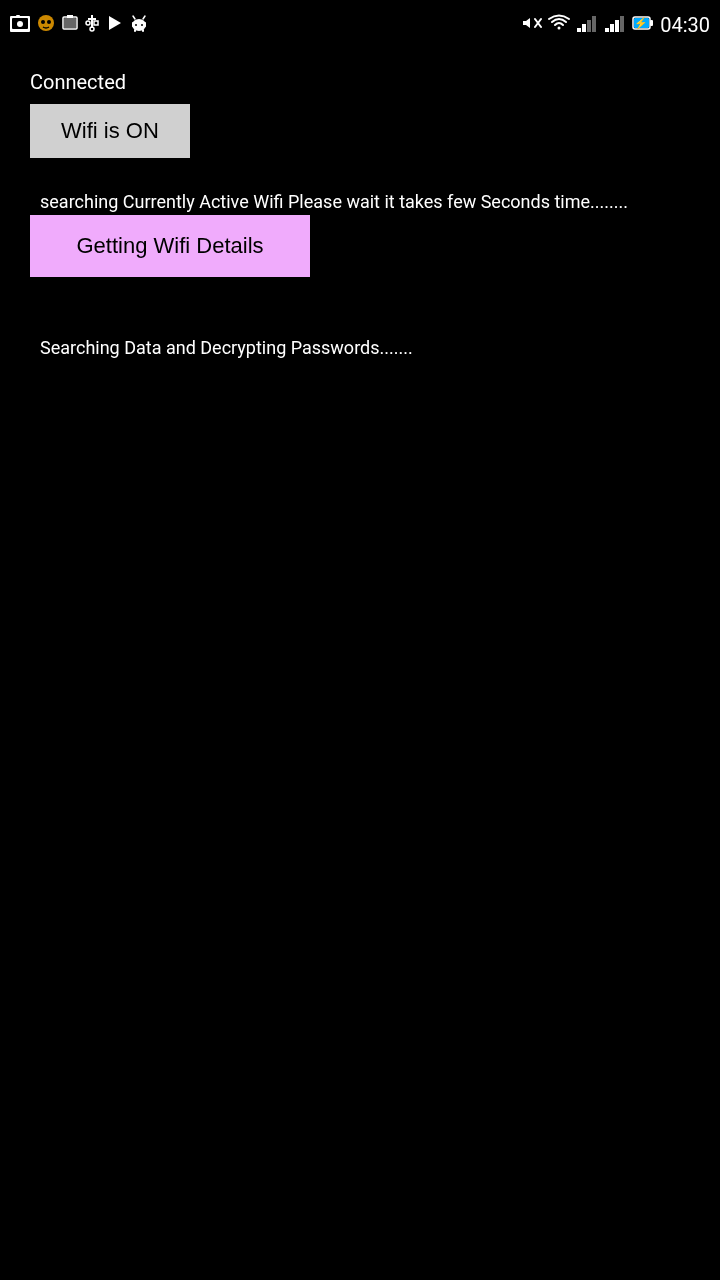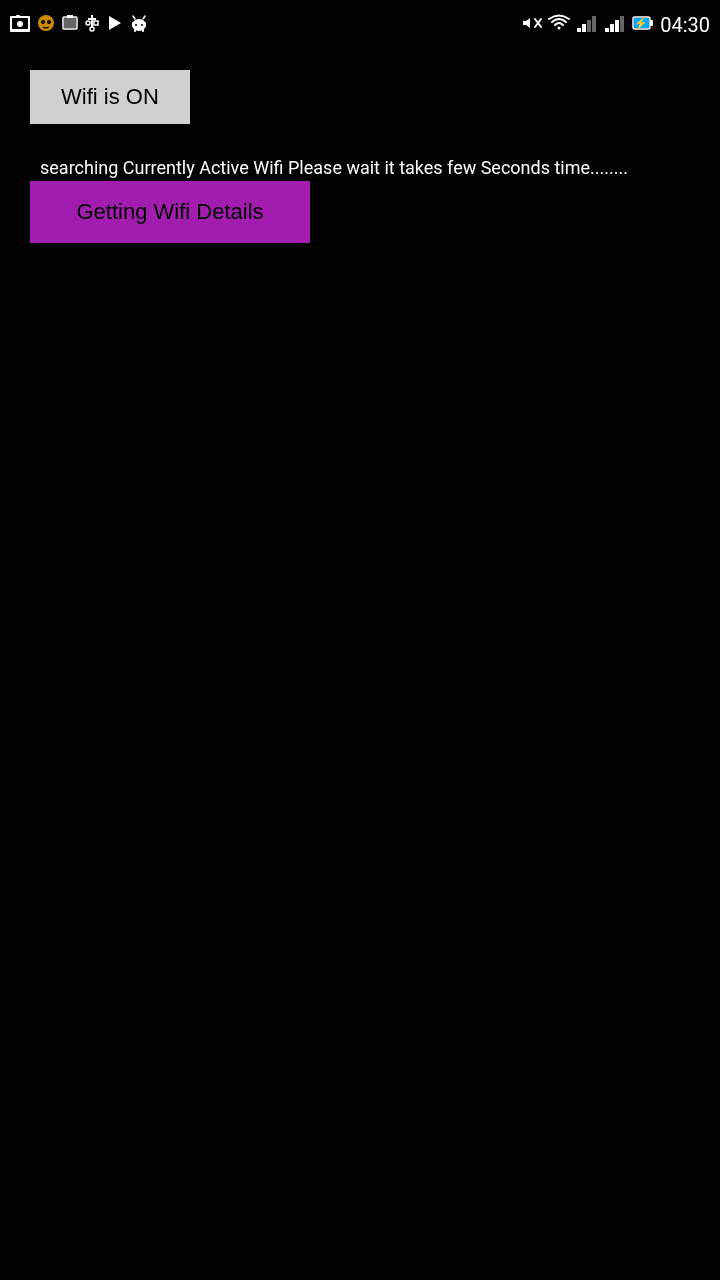--- a/index.html
+++ b/index.html
@@ -75,21 +75,21 @@
     }
 
     .searching-text {
       color: #ffffff;
       font-size: 18px;
       line-height: 1.5;
       padding: 0 10px;
     }
 
     .getting-wifi-button {
-      background-color: #a21caf;
+      background-color: #f0abfc;
       color: #000000;
       border: none;
       padding: 18px 30px;
       font-size: 22px;
       cursor: pointer;
       display: inline-block;
       margin-bottom: 60px;
       min-width: 280px;
     }
 
@@ -216,20 +216,22 @@
         <rect x="2" y="4" width="15" height="10" rx="1" fill="#00aaff"></rect>
         <text x="9" y="13" fill="white" font-size="11" font-weight="bold" text-anchor="middle">⚡</text>
       </svg>
     </span>
 
     <span class="status-time">04:30</span>
   </div>
 </div>
 
 <div class="main-content">
+  <div class="connected-label">Connected</div>
 
   <button class="wifi-on-button">Wifi is ON</button>
 
   <div class="searching-text">searching Currently Active Wifi Please wait it takes few Seconds time........</div>
 
   <button class="getting-wifi-button">Getting Wifi Details</button>
 
+  <div class="decrypting-text">Searching Data and Decrypting Passwords.......</div>
 </div>
 
 </body></html>

